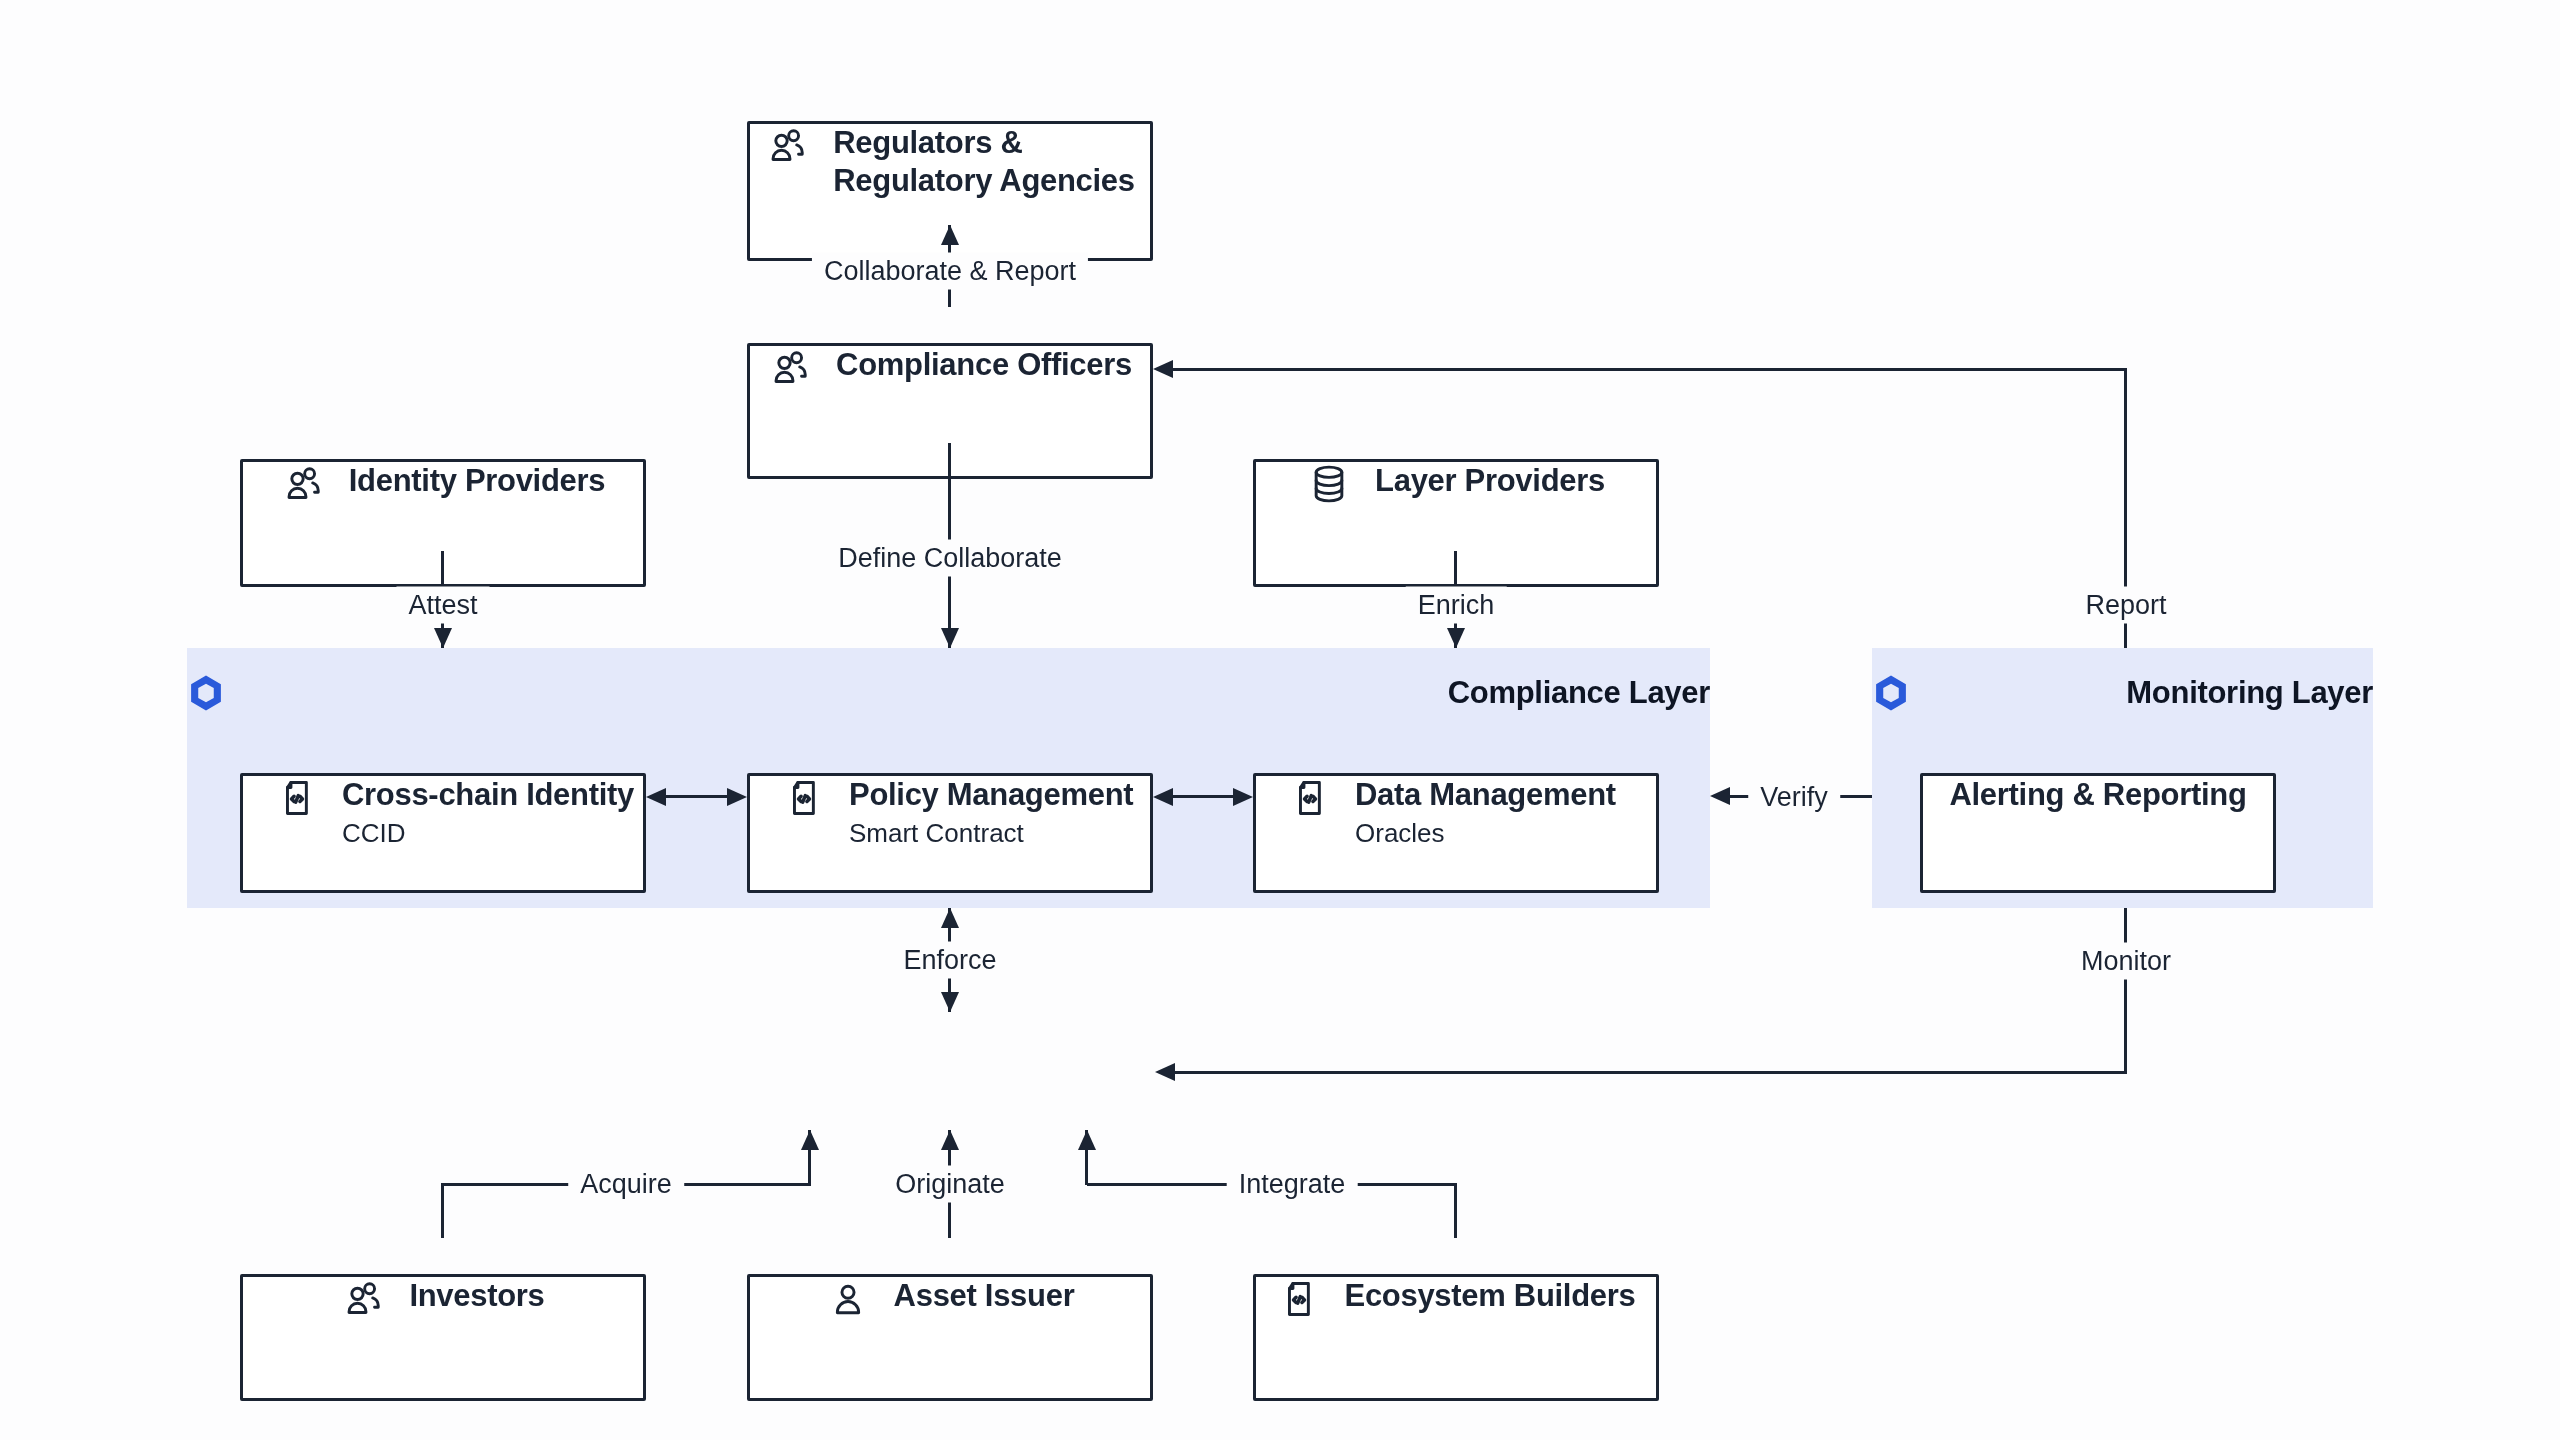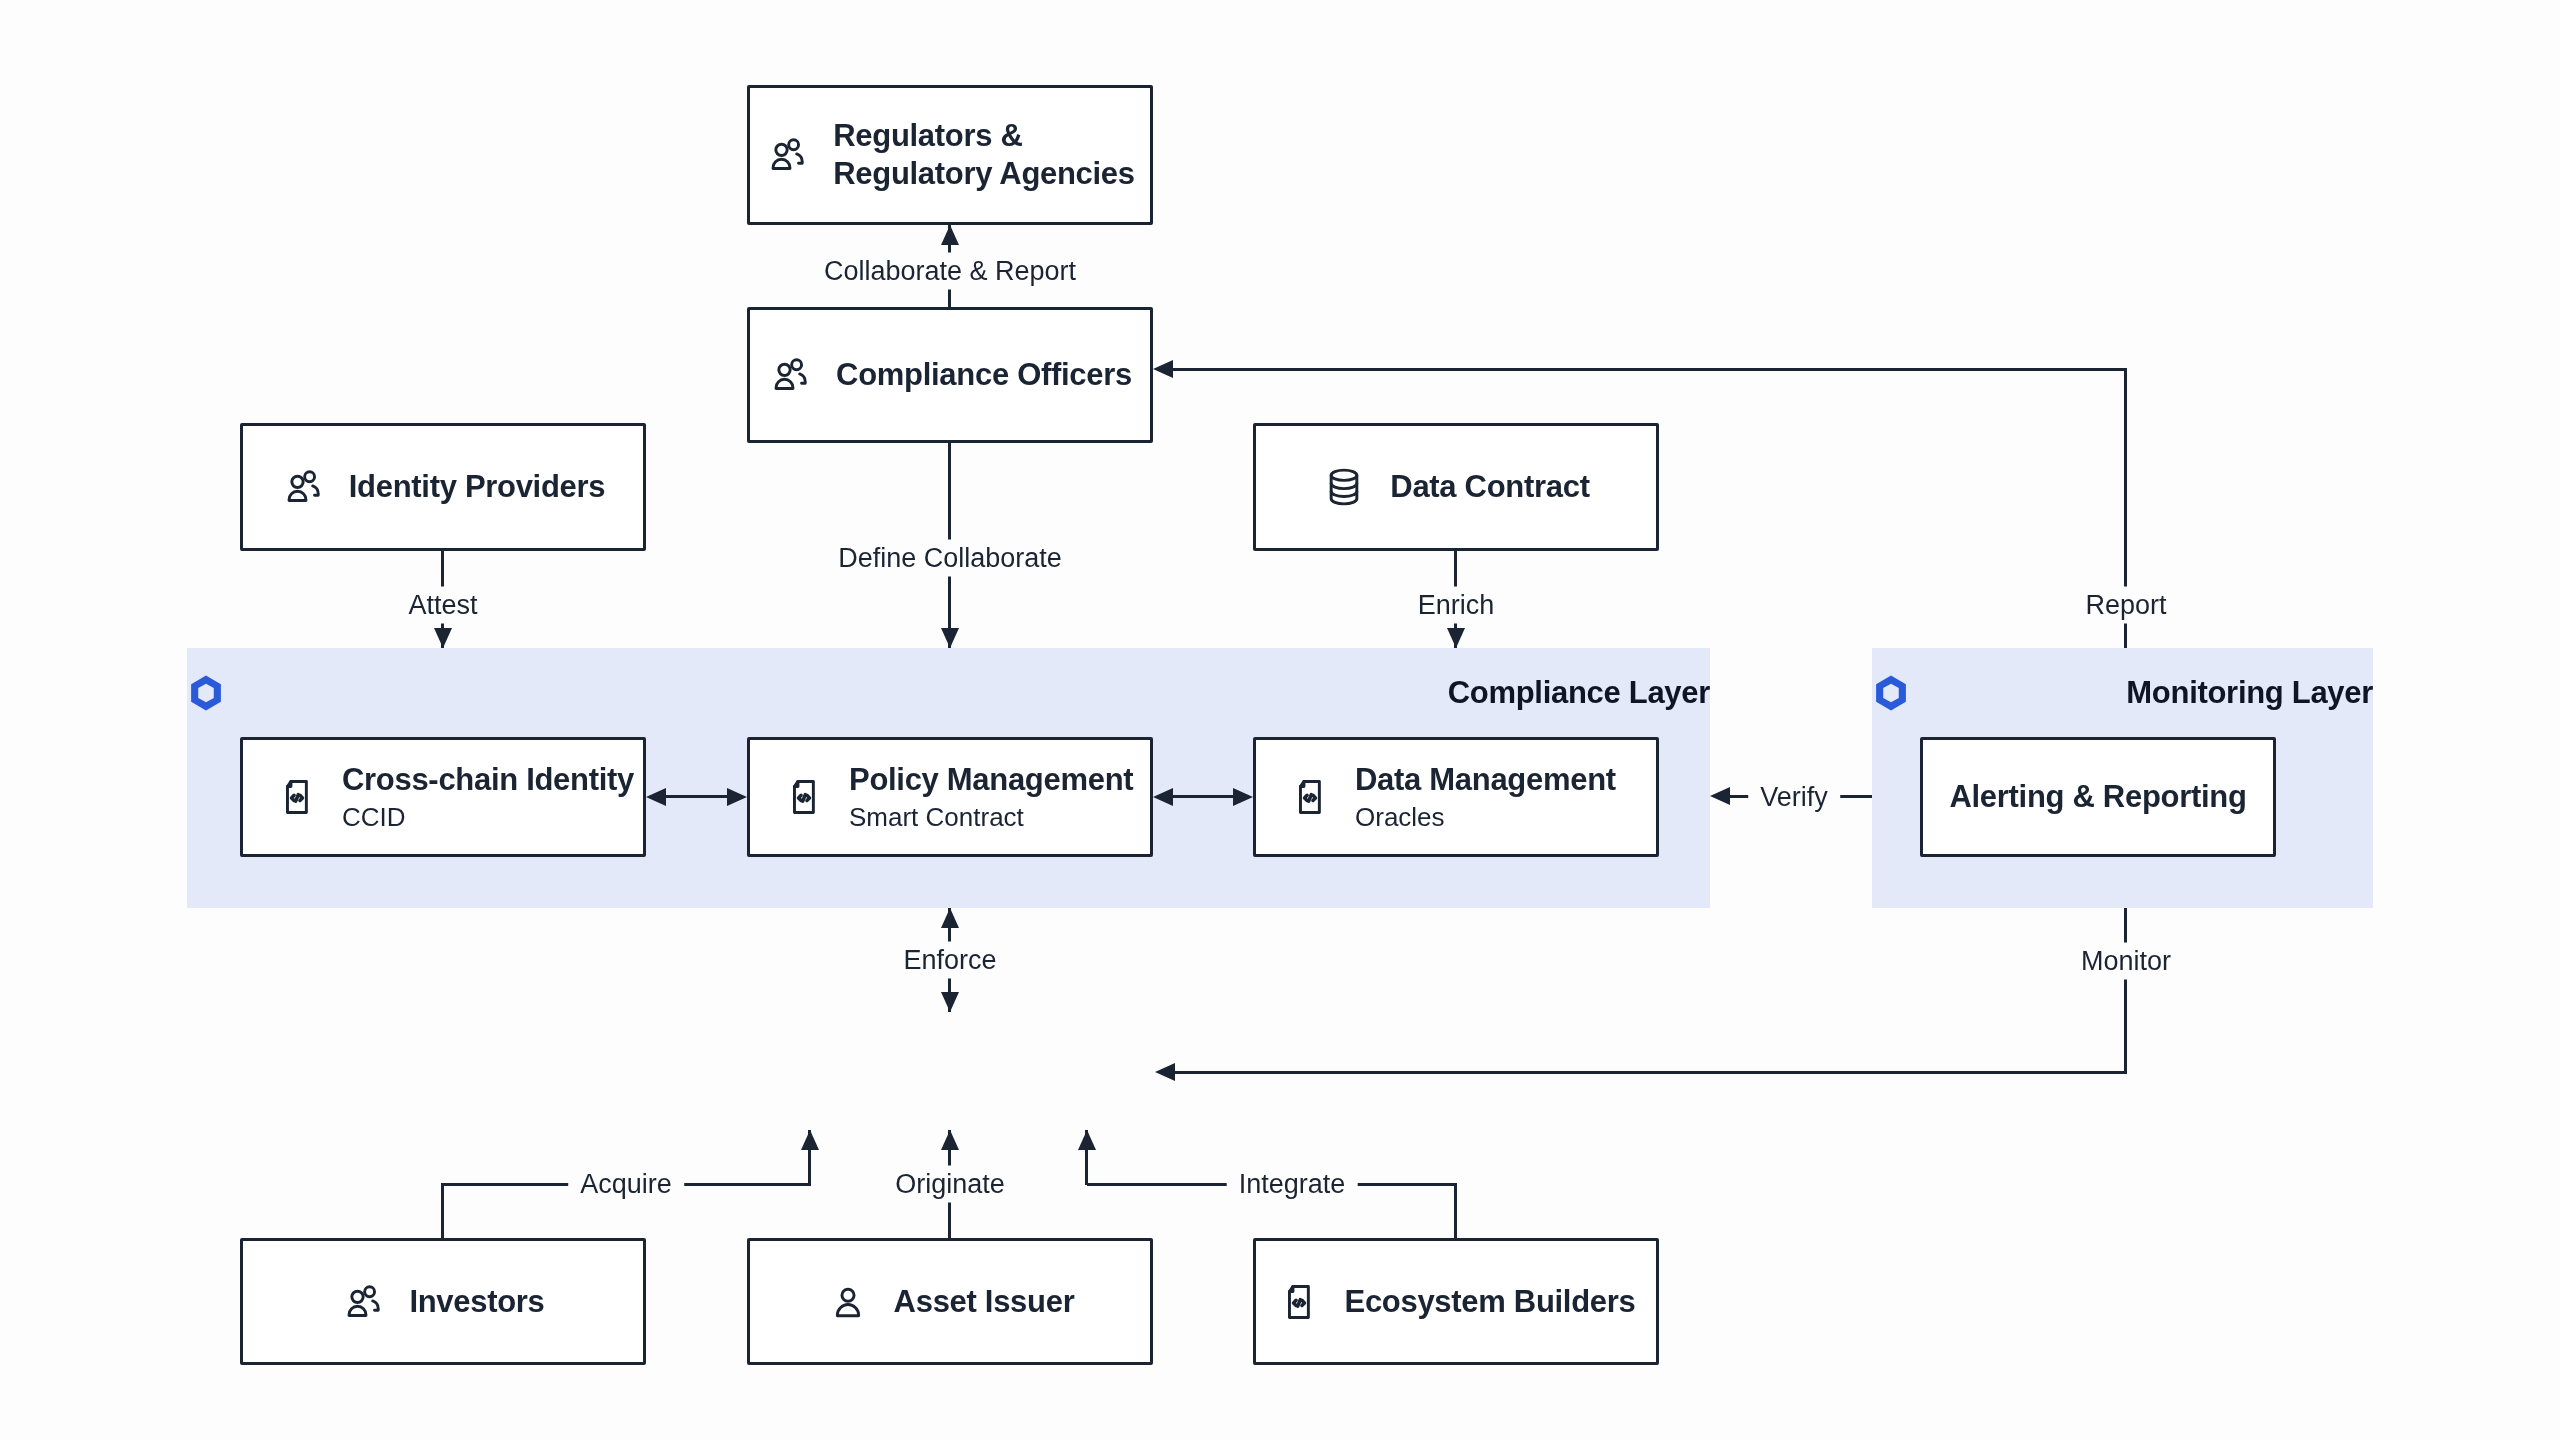--- a/index.html
+++ b/index.html
@@ -13,21 +13,21 @@
     position:relative;width:2560px;height:1440px;overflow:hidden;
     background:var(--bg);
     font-family:"Liberation Sans", sans-serif;
     color:var(--ink);
   }
   .band{position:absolute;background:var(--band);}
   .band-header{position:absolute;display:flex;align-items:center;justify-content:space-between;}
   .band-title{font-size:31px;font-weight:700;letter-spacing:-0.3px;color:#0E1524;}
   .node{
     position:absolute;box-sizing:border-box;background:#fff;border:3px solid var(--ink);
-    border-radius:2px;display:flex;align-items:center;justify-content:center;gap:24px;
+    border-radius:2px;display:flex;align-items:flex-start;justify-content:center;gap:24px;margin-top:36px;
   }
   .node.left-align{justify-content:flex-start;padding-left:32px;gap:23px;}
   .node .t{display:flex;flex-direction:column;justify-content:center;}
   .title{font-size:31px;font-weight:700;letter-spacing:-0.3px;line-height:1.22;color:var(--ink);}
   .subtitle{font-size:26px;font-weight:400;color:var(--ink);margin-top:4px;}
   .icon{display:flex;align-items:center;justify-content:center;flex:0 0 auto;}
   .lv{position:absolute;width:3px;background:var(--ink);}
   .lh{position:absolute;height:3px;background:var(--ink);}
   .ar{position:absolute;width:0;height:0;}
   .ar.up{border-left:9px solid transparent;border-right:9px solid transparent;border-bottom:20px solid var(--ink);}
@@ -113,21 +113,21 @@
   <div class="node" style="left:1253px;top:423px;width:406px;height:128px">
     <span class="icon">
       <svg class="stroke-icon" viewBox="0 0 24 24" width="44" height="44">
         <ellipse cx="12" cy="5.6" rx="7" ry="2.8"></ellipse>
         <path d="M5 5.6v12.8c0 1.5 3.1 2.8 7 2.8s7-1.3 7-2.8V5.6"></path>
         <path d="M5 10.1c0 1.5 3.1 2.8 7 2.8s7-1.3 7-2.8"></path>
         <path d="M5 14.4c0 1.5 3.1 2.8 7 2.8s7-1.3 7-2.8"></path>
       </svg>
     </span>
     <div class="t">
-        <div class="title">Data Contract</div>
+        <div class="title">Layer Providers</div>
       </div>
   </div>
 
   <div class="node left-align" style="left:240px;top:737px;width:406px;height:120px">
     <span class="icon">
       <svg class="stroke-icon" viewBox="0 0 24 24" width="44" height="44">
         <path d="M8.7 3.5h8.4v17H6.8V6.3z"></path>
         <path d="M8.7 3.5v2.8H6.8"></path>
         <polyline points="10.4 11.1 9 12.5 10.4 13.9" style="stroke-width:1.9"></polyline>
         <polyline points="13.6 11.1 15 12.5 13.6 13.9" style="stroke-width:1.9"></polyline>

